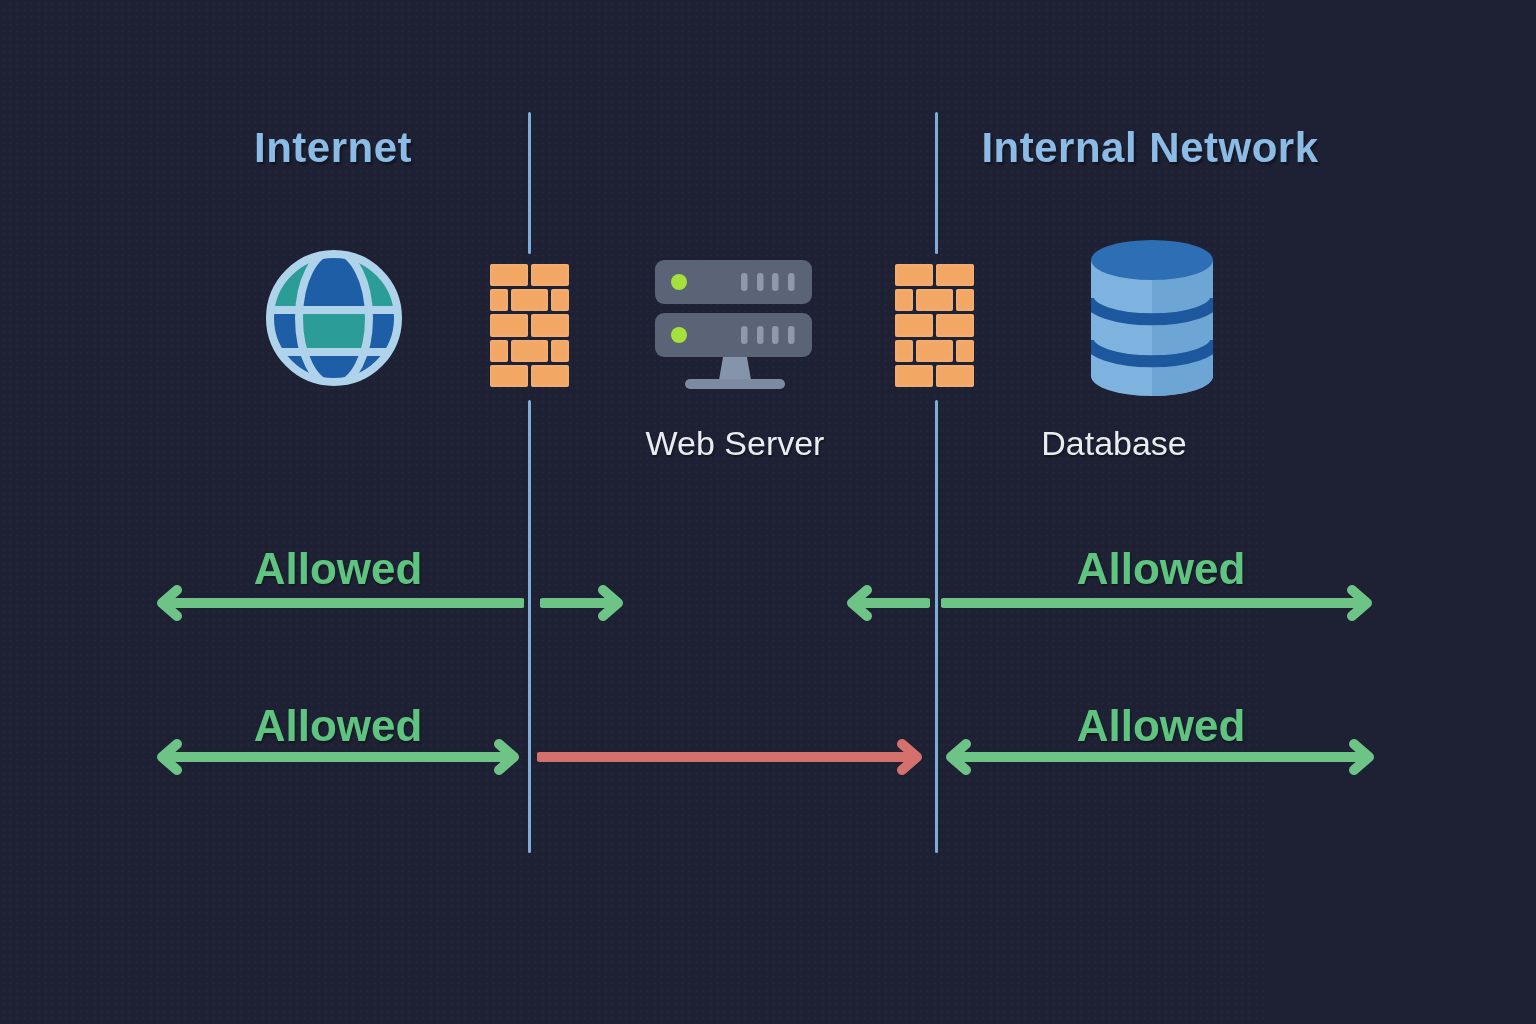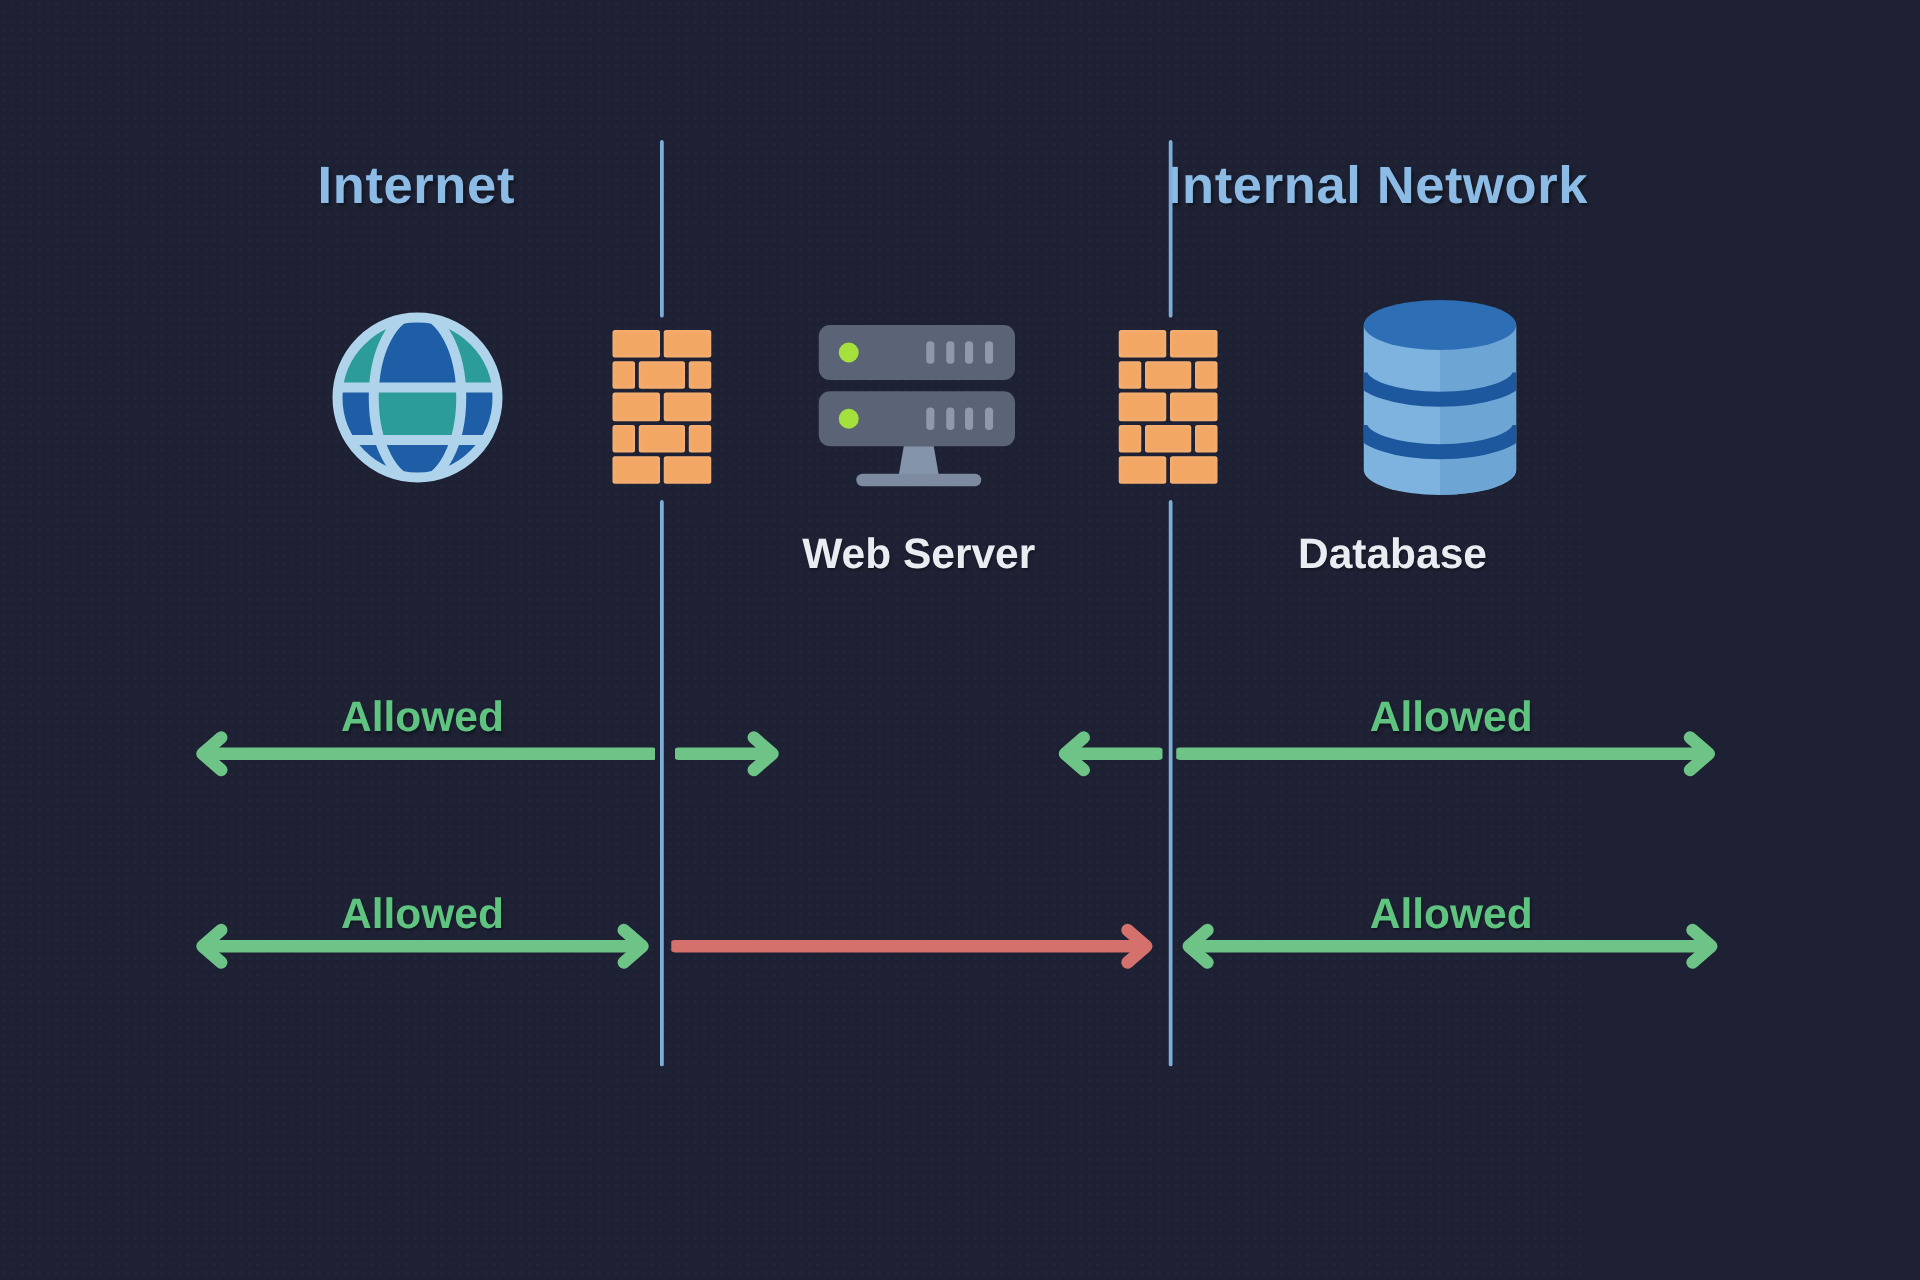--- a/index.html
+++ b/index.html
@@ -18,21 +18,21 @@
   .abs { position: absolute; }
 
   .zone-title {
     position: absolute; width: 400px; text-align: center;
     font-size: 42px; font-weight: bold; letter-spacing: 0.5px;
     color: var(--zone-title, #8cbbe5);
     text-shadow: 2px 3px 2px rgba(0,0,0,0.35);
   }
   .t-internet { left: 133px; top: 124px; }
   .t-dmz      { left: 535px; top: 124px; }
-  .t-internal { left: 902px; top: 124px; text-align: center; }
+  .t-internal { left: 950px; top: 124px; text-align: center; }
 
   .divider {
     position: absolute; width: 3px;
     background: var(--divider, #7fadd9);
     border-radius: 2px;
   }
   .d1a { left: 528px; top: 112px; height: 142px; }
   .d1b { left: 528px; top: 400px; height: 453px; }
   .d2a { left: 935px; top: 112px; height: 142px; }
   .d2b { left: 935px; top: 400px; height: 453px; }
@@ -47,33 +47,32 @@
   .brick-row { display: flex; gap: 3px; flex: 1; }
   .brick {
     background: var(--firewall-brick, #f2a765);
     border-radius: 2px; flex: 1;
     box-shadow: inset 0 0 4px rgba(255,255,255,0.18);
   }
   .brick-row.offset .brick.mid { flex: 2.1; }
 
   .node-label {
     position: absolute; width: 400px; text-align: center;
-    font-size: 34px; font-weight: 700;
+    font-size: 34px; font-weight: 400;
     color: var(--node-label, #e9ecf0);
     text-shadow: 1px 2px 2px rgba(0,0,0,0.35);
   }
   .l-server { left: 535px; top: 424px; }
   .l-db     { left: 914px; top: 424px; }
 
   .flow-label {
     position: absolute; text-align: center;
-    font-size: 34px; font-weight: bold;
+    font-size: 44px; font-weight: bold;
     color: var(--allowed-label, #5ec47f);
     text-shadow: 1px 2px 2px rgba(0,0,0,0.35);
-    margin-top: 11px;
   }
   .flow-label.restricted { color: var(--restricted-label, #cc6065); }
   .fl-1l { left: 153px; top: 544px; width: 370px; }
   .fl-1r { left: 943px; top: 544px; width: 436px; }
   .fl-2l { left: 153px; top: 701px; width: 370px; }
   .fl-2m { left: 538px; top: 691px; width: 390px; }
   .fl-2r { left: 943px; top: 701px; width: 436px; }
 
   .arrow { position: absolute; height: 40px; }
   .arrow line, .arrow polyline {

